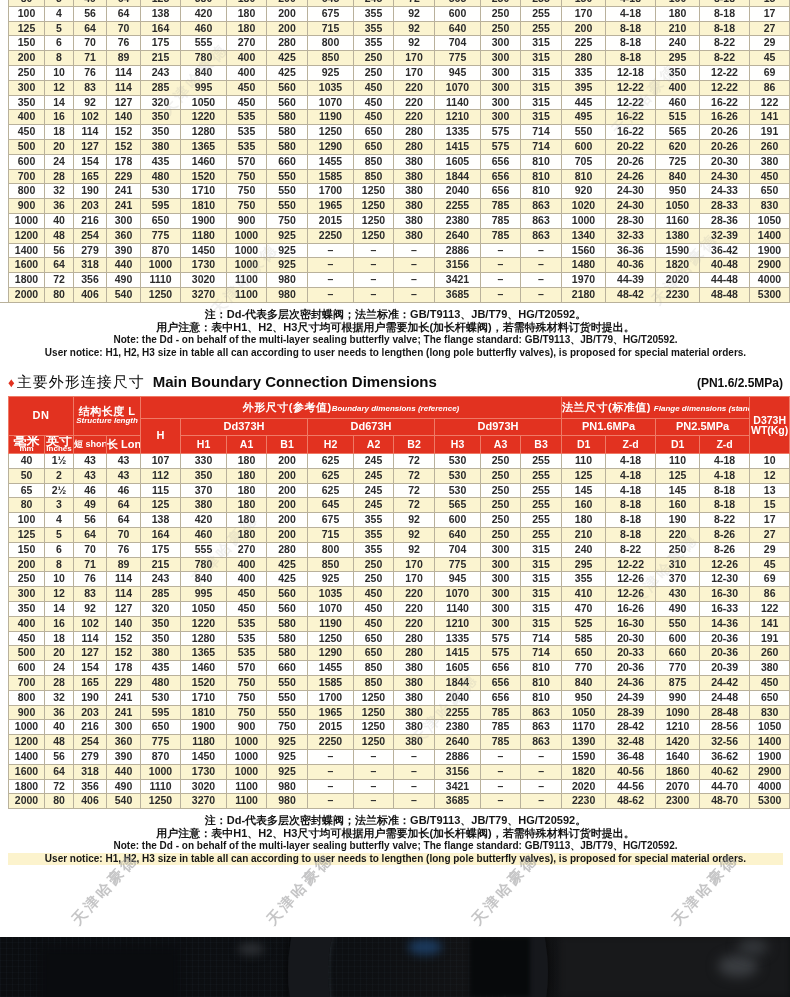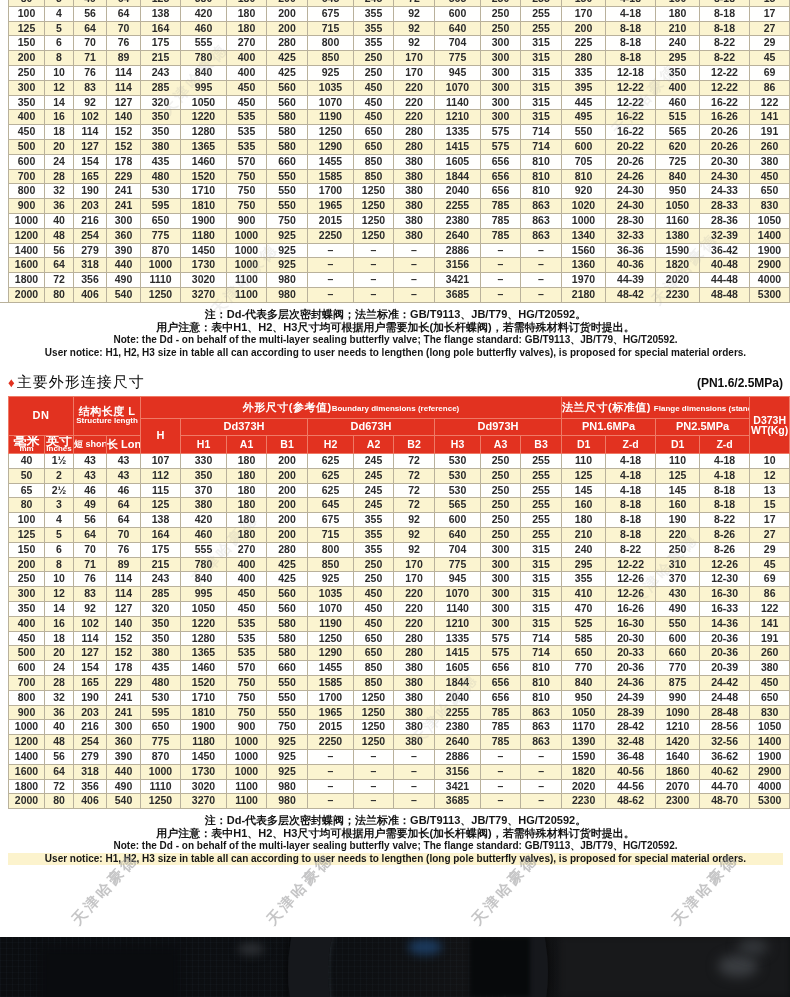--- a/index.html
+++ b/index.html
@@ -31,21 +31,21 @@
 
   
   .t2 thead th{
     background:#e23220;color:#ffffff;border:1px solid #ef7a66;
     font-weight:bold;line-height:1.05;
   }
   .t2 thead tr.r1 th{height:21px;}
   .t2 thead tr.r2 th{height:16px;font-size:11px;}
   .t2 thead tr.r3 th{height:16px;font-size:10.5px;}
   th .zh{font-size:11px;letter-spacing:0.5px;}
-  th .en{font-size:8px;font-weight:bold;letter-spacing:0;}
+  th .en{font-size:8px;font-weight:bold;letter-spacing:0;font-style:italic;}
   th .tiny{display:block;font-size:8px;line-height:8px;}
   th .tinyzh{display:block;font-size:13px;line-height:9px;}
   th.wtcell{font-size:10.5px;line-height:11px;text-align:center;}
   th .stack{display:block;line-height:10px;}
 
   
   .notes{margin:5px 0 0 8px;width:775px;color:#151515;text-align:center;}
   .notes .nzh{font-size:11px;font-weight:bold;line-height:13px;}
   .notes .nen{font-size:10px;font-weight:bold;line-height:12.5px;}
   .notes.second .nen:last-child{background:#fcf3cd;}
@@ -516,21 +516,21 @@
             <td>1000</td>
             <td>1730</td>
             <td>1000</td>
             <td>925</td>
             <td>–</td>
             <td>–</td>
             <td>–</td>
             <td>3156</td>
             <td>–</td>
             <td>–</td>
-            <td>1360</td>
+            <td>1480</td>
             <td>40-36</td>
             <td>1820</td>
             <td>40-48</td>
             <td>2900</td>
           </tr>
           <tr>
             <td>1800</td>
             <td>72</td>
             <td>356</td>
             <td>490</td>
@@ -578,20 +578,21 @@
   <div class="notes">
     <div class="nzh">注：Dd-代表多层次密封蝶阀；法兰标准：GB/T9113、JB/T79、HG/T20592。</div>
     <div class="nzh">用户注意：表中H1、H2、H3尺寸均可根据用户需要加长(加长杆蝶阀)，若需特殊材料订货时提出。</div>
     <div class="nen">Note: the Dd - on behalf of the multi-layer sealing butterfly valve; The flange standard: GB/T9113、JB/T79、HG/T20592.</div>
     <div class="nen">User notice: H1, H2, H3 size in table all can according to user needs to lengthen (long pole butterfly valves), is proposed for special material orders.</div>
   </div>
 
   <div class="sect">
     <span class="dia">♦</span>
     <span class="tzh">主要外形连接尺寸</span>
+    <span class="ten">Main Boundary Connection Dimensions</span>
     <span class="pn">(PN1.6/2.5MPa)</span>
   </div>
 
   <table class="tbl t2">
     <colgroup>
       <col style="width:36px">
         <col style="width:29px">
         <col style="width:33px">
         <col style="width:34px">
       <col style="width:40px">

